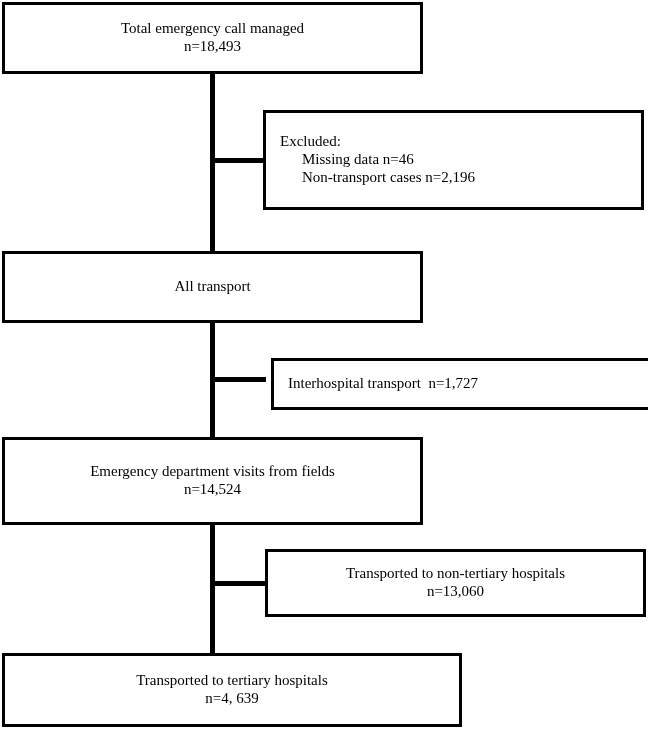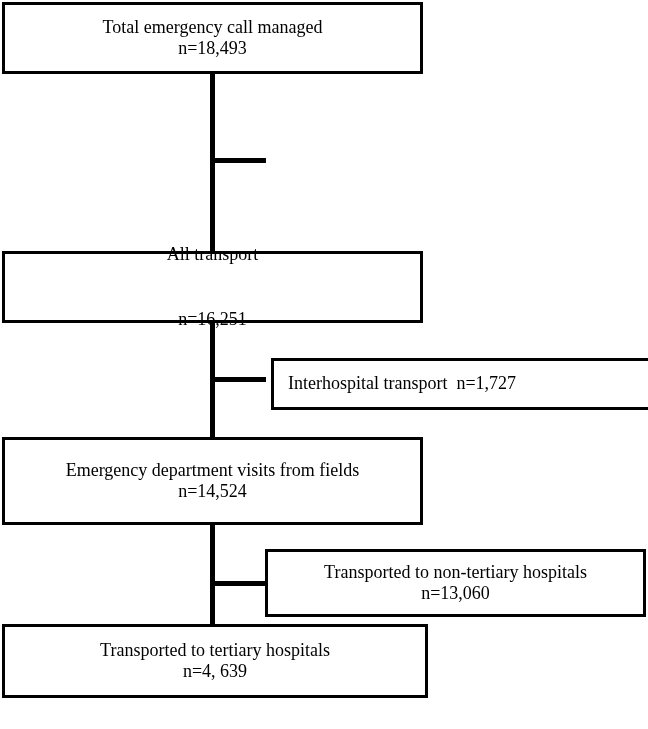--- a/index.html
+++ b/index.html
@@ -32,35 +32,35 @@
   }
   .line {
     position: absolute;
     background: #000000;
     z-index: 1;
   }
   .node-line {
     display: block;
     white-space: pre;
     line-height: 1.18;
-    font-size: 18px;
+    font-size: 15px;
     text-align: center;
   }
   .left-align .node-line {
     text-align: left;
   }
   .indent {
     padding-left: 22px;
   }
 
   
   #box-total      { left: 2px;   top: 2px;   width: 421px; height: 72px; }
   #box-alltrans   { left: 2px;   top: 251px; width: 421px; height: 72px; gap: 44px; }
   #box-edvisits   { left: 2px;   top: 437px; width: 421px; height: 88px; }
-  #box-tertiary   { left: 2px;   top: 624px; width: 426px; height: 74px; }
+  #box-tertiary   { left: 2px;   top: 653px; width: 460px; height: 74px; }
 
   
   #box-excluded   { left: 263px; top: 110px; width: 381px; height: 100px; padding-left: 14px; }
   #box-interhosp  { left: 271px; top: 358px; width: 381px; height: 52px; padding-left: 14px; }
   #box-nontert    { left: 265px; top: 549px; width: 381px; height: 68px; }
 
   
   .trunk { width: 5px; left: 210px; }
   .branch { height: 5px; left: 210px; width: 56px; }
 
@@ -84,24 +84,28 @@
   <div class="line branch" id="branch-interhosp"></div>
 
   <div class="line trunk" id="trunk-3"></div>
   <div class="line branch" id="branch-nontert"></div>
 
   <div class="node" id="box-total">
     <span class="node-line">Total emergency call managed</span>
     <span class="node-line">n=18,493</span>
   </div>
 
+  <div class="node left-align" id="box-excluded">
+    <span class="node-line">Excluded:</span>
+    <span class="node-line indent">Missing data n=46</span>
+    <span class="node-line indent">Non-transport cases n=2,196</span>
+  </div>
 
   <div class="node" id="box-alltrans">
     <span class="node-line">All transport</span>
-    <span class="node-line">n=16,251</span>
   </div>
 
   <div class="node left-align" id="box-interhosp">
     <span class="node-line">Interhospital transport  n=1,727</span>
   </div>
 
   <div class="node" id="box-edvisits">
     <span class="node-line">Emergency department visits from fields</span>
     <span class="node-line">n=14,524</span>
   </div>

